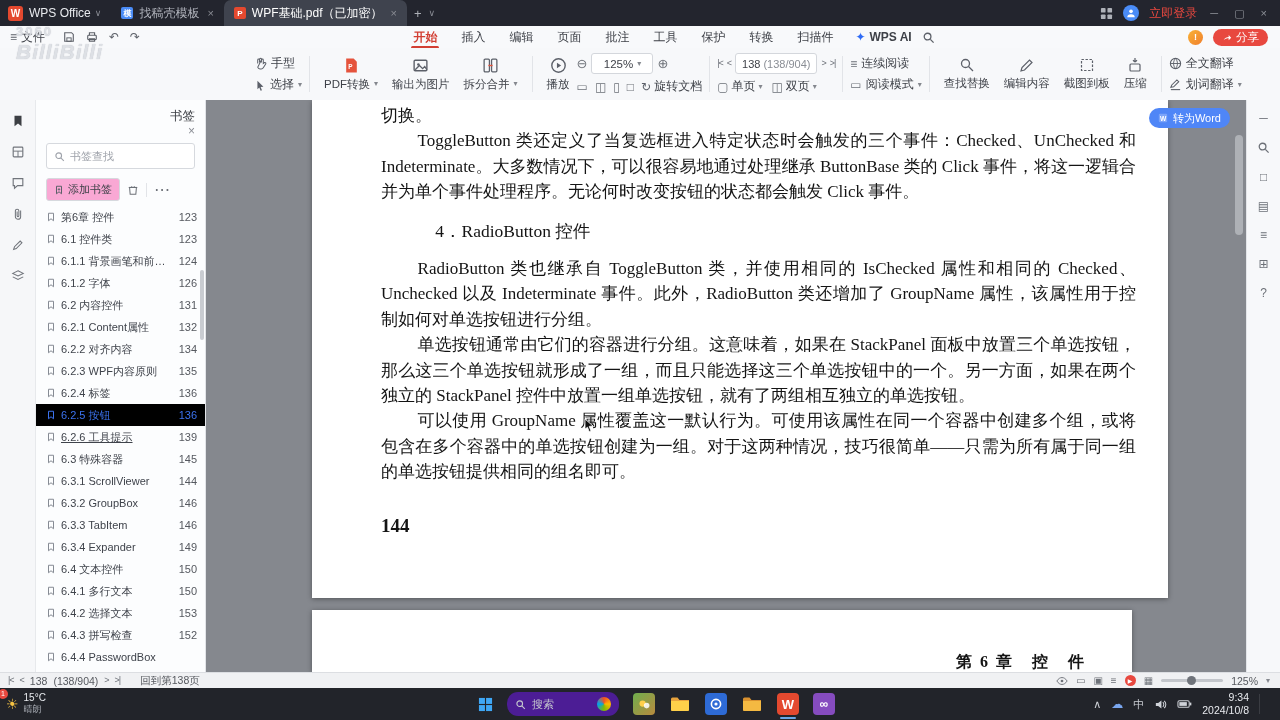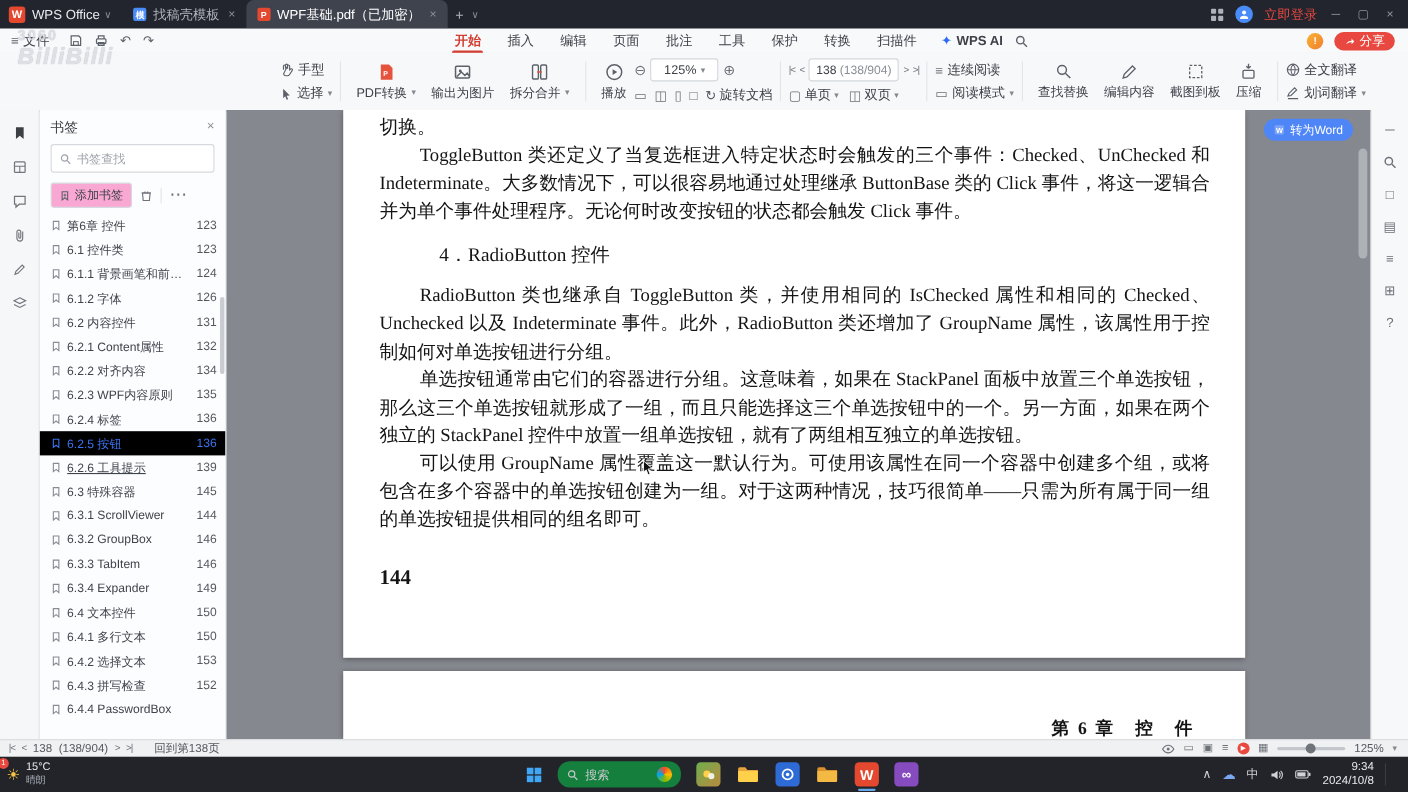--- a/index.html
+++ b/index.html
@@ -75,21 +75,21 @@
   
   .lstrip{position:absolute;left:0;top:100px;width:36px;height:572px;background:#f6f7f9;
     border-right:1px solid #e7e9ec;display:flex;flex-direction:column;align-items:center;
     padding-top:14px;gap:17px;box-sizing:border-box;}
   .lstrip .ic{color:#71757c;}
   .lstrip .ic.active{color:#3c3f44;}
 
   
   .sidebar{position:absolute;left:36px;top:100px;width:170px;height:572px;background:#fcfdfe;
     border-right:1px solid #e2e4e8;box-sizing:border-box;overflow:hidden;}
-  .sb-head{display:flex;align-items:flex-start;padding:8px 10px 6px;font-size:12.5px;color:#3d4046;}
+  .sb-head{display:flex;align-items:flex-end;padding:8px 10px 6px;font-size:12.5px;color:#3d4046;flex-direction:column;}
   .sb-close{margin-left:auto;color:#8a8d94;font-size:12px;}
   .sb-search{margin:0 10px;height:24px;border:1px solid #d6d9de;border-radius:3px;background:#fff;
     display:flex;align-items:center;gap:5px;padding:0 7px;}
   .sb-search .ph{font-size:11px;color:#9ea2aa;}
   .sb-actions{display:flex;align-items:center;gap:7px;margin:9px 10px 5px;}
   .add-btn{height:21px;border:1px solid #d6d9de;border-radius:3px;background:#f9a8d4;display:flex;
     align-items:center;gap:4px;padding:0 7px;font-size:11px;color:#3e4148;}
   .sb-act-ic{color:#6d7178;}
   .sb-vert{width:1px;height:14px;background:#e2e4e8;}
   .bm-list{margin-top:3px;}
@@ -99,21 +99,21 @@
   .bm-page{font-size:11px;color:#55585f;}
   .bm-row.sel{background:#000000;}
   .bm-row.sel .bm-label,.bm-row.sel .bm-page{color:#3b72ee;}
   .bm-row.sel .bm-ic{color:#3b72ee;}
   .bm-row.und .bm-label{text-decoration:underline;}
   .sb-scroll{position:absolute;right:1px;top:170px;width:4px;height:70px;background:#c9ccd1;border-radius:2px;}
 
   
   .main{position:absolute;left:206px;top:100px;width:1040px;height:572px;background:#85888e;overflow:hidden;}
   .page{position:absolute;left:106px;width:820px;background:#fff;box-shadow:0 1px 5px rgba(0,0,0,.38);}
-  .page1{top:0;height:498px;}
+  .page1{top:0;height:498px;padding-left:36px;}
   .page2{top:510px;height:62px;}
   .page-body{padding:3px 32px 0 33px;font-family:"Liberation Serif","DejaVu Serif",serif;
     font-size:17px;line-height:25.4px;color:#141414;text-align:justify;}
   .doc-p{margin:0;}
   .doc-p.ind{text-indent:2.15em;}
   .doc-h{font-size:17.5px;font-weight:normal;margin:14px 0 12px;text-indent:3.1em;}
   .pageno{font-family:"Liberation Serif","DejaVu Serif",serif;font-weight:bold;font-size:19px;
     margin:30px 0 0 33px;color:#141414;}
   .chap{position:absolute;right:46px;top:42px;font-family:"Liberation Serif","DejaVu Serif",serif;
     font-size:16px;font-weight:bold;color:#141414;letter-spacing:2px;}
@@ -142,21 +142,21 @@
   
   .taskbar{position:absolute;left:0;top:688px;width:1280px;height:32px;background:#22242a;
     display:flex;align-items:center;color:#cfd2d8;}
   .weather{display:flex;align-items:center;gap:5px;padding-left:6px;position:relative;}
   .badge{position:absolute;left:-2px;top:-3px;width:10px;height:10px;border-radius:50%;background:#e8483f;
     color:#fff;font-size:7px;display:flex;align-items:center;justify-content:center;}
   .sun{color:#f6c343;font-size:14px;}
   .wx-t{font-size:10px;line-height:1.15;color:#e8eaee;}
   .wx-d{font-size:9px;color:#a6aab2;}
   .tb-center{position:absolute;left:478px;display:flex;align-items:center;gap:14px;height:32px;}
-  .searchpill{width:112px;height:22px;background:#15803d;border-radius:11px;display:flex;
+  .searchpill{width:112px;height:22px;background:#4c1d95;border-radius:11px;display:flex;
     align-items:center;gap:6px;padding:12px 8px;box-sizing:border-box;}
   .searchpill .ph{font-size:11px;color:#c6c9ce;flex:1;}
   .bingdot{width:14px;height:14px;border-radius:50%;
     background:conic-gradient(#f25022,#ffb900,#7fba00,#00a4ef,#f25022);}
   .appic{width:22px;height:22px;border-radius:4px;display:flex;align-items:center;justify-content:center;
     position:relative;}
   .appic.active::after{content:"";position:absolute;left:3px;right:3px;bottom:-4px;height:2px;
     background:#6aa7e8;border-radius:1px;}
   .ap1{background:linear-gradient(135deg,#6fae4e,#b98a3e);}
   .ap3{background:#2e6bd6;}

